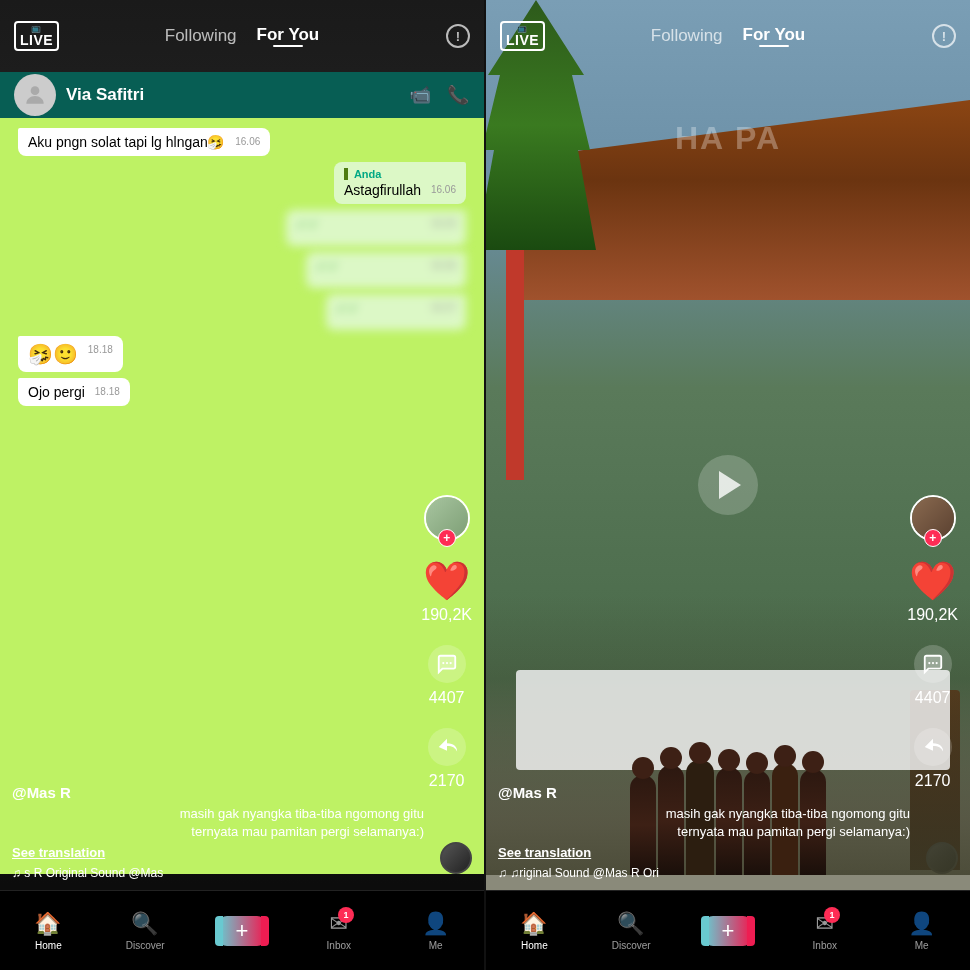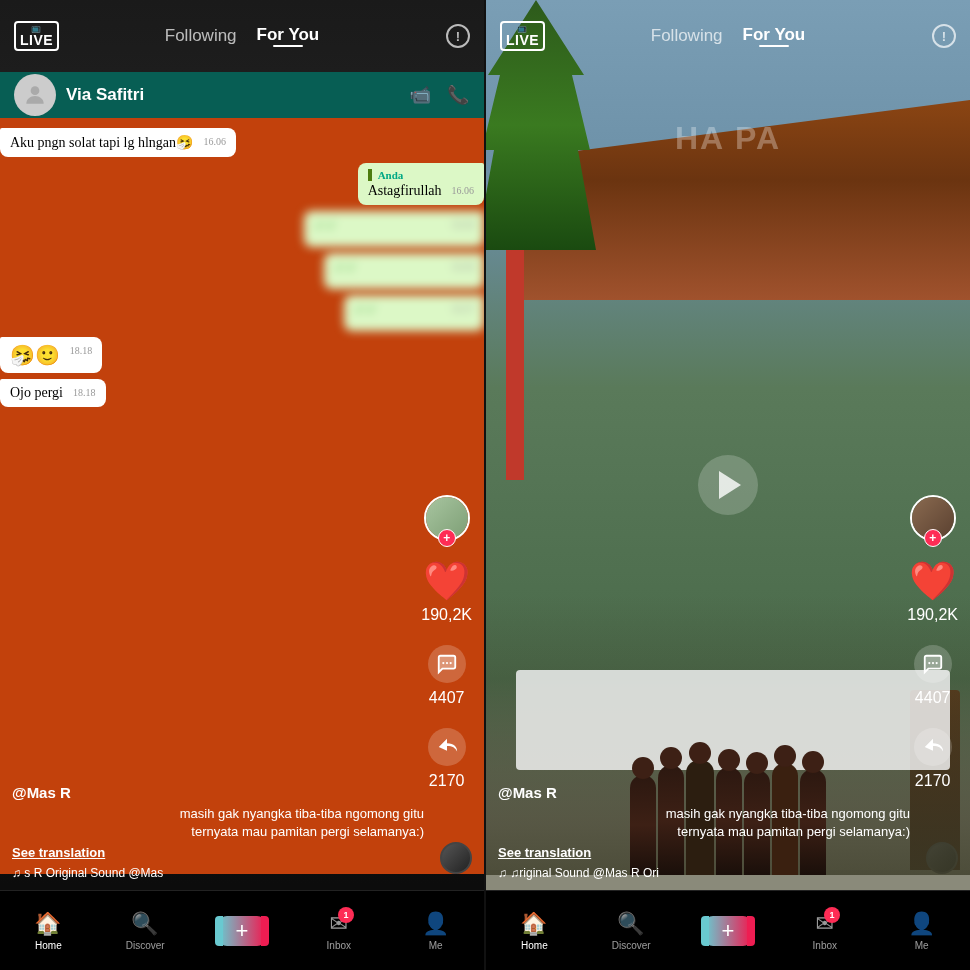--- a/index.html
+++ b/index.html
@@ -163,29 +163,28 @@
     .chat-icons {
       display: flex;
       gap: 16px;
     }
     .chat-icon {
       color: #fff;
       font-size: 18px;
     }
 
     .chat-body {
-      background: #c2410c;
+      background: #bef264;
       flex: 1;
-      padding: 10px 0;
+      padding: 10px 18px;
       display: flex;
       flex-direction: column;
       gap: 6px;
       height: calc(100% - 62px);
       overflow: hidden;
-      font-family: Liberation Serif, serif;
     }
 
     .msg-bubble {
       max-width: 75%;
       padding: 6px 10px;
       border-radius: 8px;
       font-size: 14px;
       position: relative;
     }
     .msg-received {

